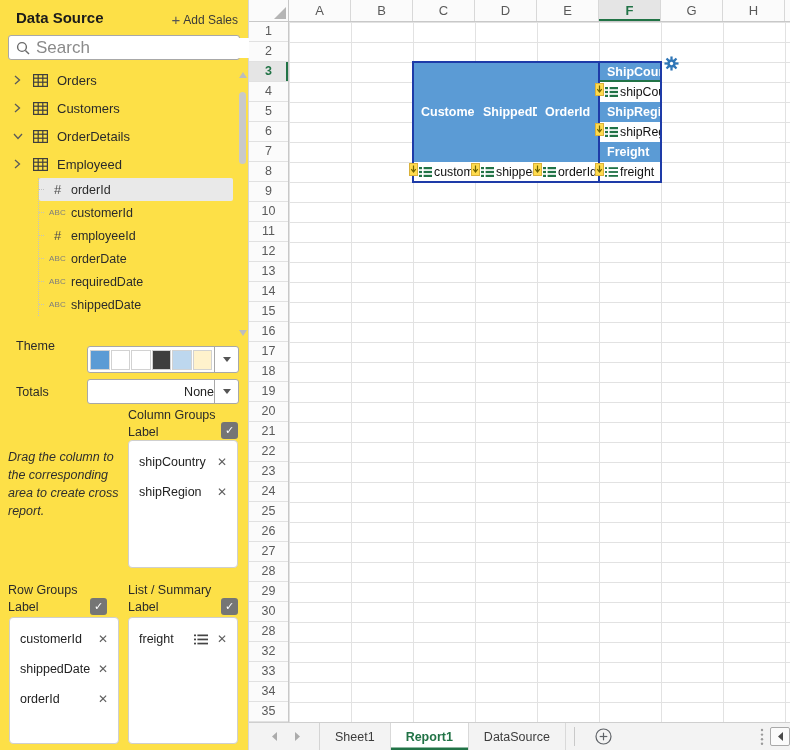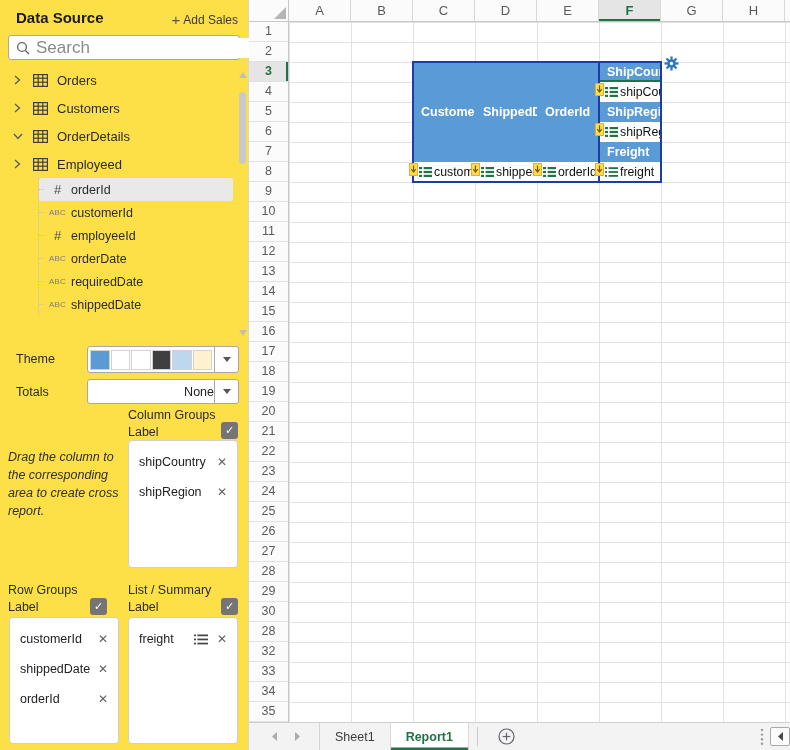--- a/index.html
+++ b/index.html
@@ -219,21 +219,21 @@
           <div class="tree-kid">
             <span class="kid-ico txt">ABC</span>
             <span class="kid-label">shippedDate</span>
           </div>
         </div>
       </div>
     <div class="tscroll-up abs" style="left:239px; top:72px;"></div>
     <div class="tscroll-thumb abs" style="left:239px; top:92px;"></div>
     <div class="tscroll-dn abs" style="left:239px; top:330px;"></div>
 
-    <div class="fieldlabel" style="left:16px; top:352px;">Theme</div>
+    <div class="fieldlabel" style="left:16px; top:339px;">Theme</div>
     <div class="dd" style="left:87px; top:346px; width:152px; height:27px;">
       <div class="theme-swatches" id="swatches">
           <span class="swatch" style="background: rgb(91, 155, 213);"></span>
           <span class="swatch" style="background: rgb(255, 255, 255);"></span>
           <span class="swatch" style="background: rgb(255, 255, 255);"></span>
           <span class="swatch" style="background: rgb(63, 63, 63);"></span>
           <span class="swatch" style="background: rgb(189, 215, 238);"></span>
           <span class="swatch" style="background: rgb(255, 242, 204);"></span>
         </div>
       <div class="dd-arrow">
@@ -511,20 +511,21 @@
           </span>
         <span>
             <svg width="7" height="9" viewBox="0 0 7 9">
               <path d="M1 0 L6 4.5 L1 9 Z" fill="#ABABAB"></path>
             </svg>
           </span>
       </div>
       <div id="tabs" style="display:flex">
           <div class="tab">Sheet1</div>
           <div class="tab active">Report1</div>
+          <div class="tab">DataSource</div>
         </div>
       <div class="tab-divider"></div>
       <div class="addsheet">
         <svg width="17" height="17" viewBox="0 0 17 17">
             <circle cx="8.5" cy="8.5" r="7.5" stroke="#5F6368" fill="none" stroke-width="1.2"></circle>
             <line x1="8.5" y1="4.7" x2="8.5" y2="12.3" stroke="#5F6368" stroke-width="1.2"></line>
             <line x1="4.7" y1="8.5" x2="12.3" y2="8.5" stroke="#5F6368" stroke-width="1.2"></line>
           </svg>
       </div>
       <div class="tab-spacer"></div>

